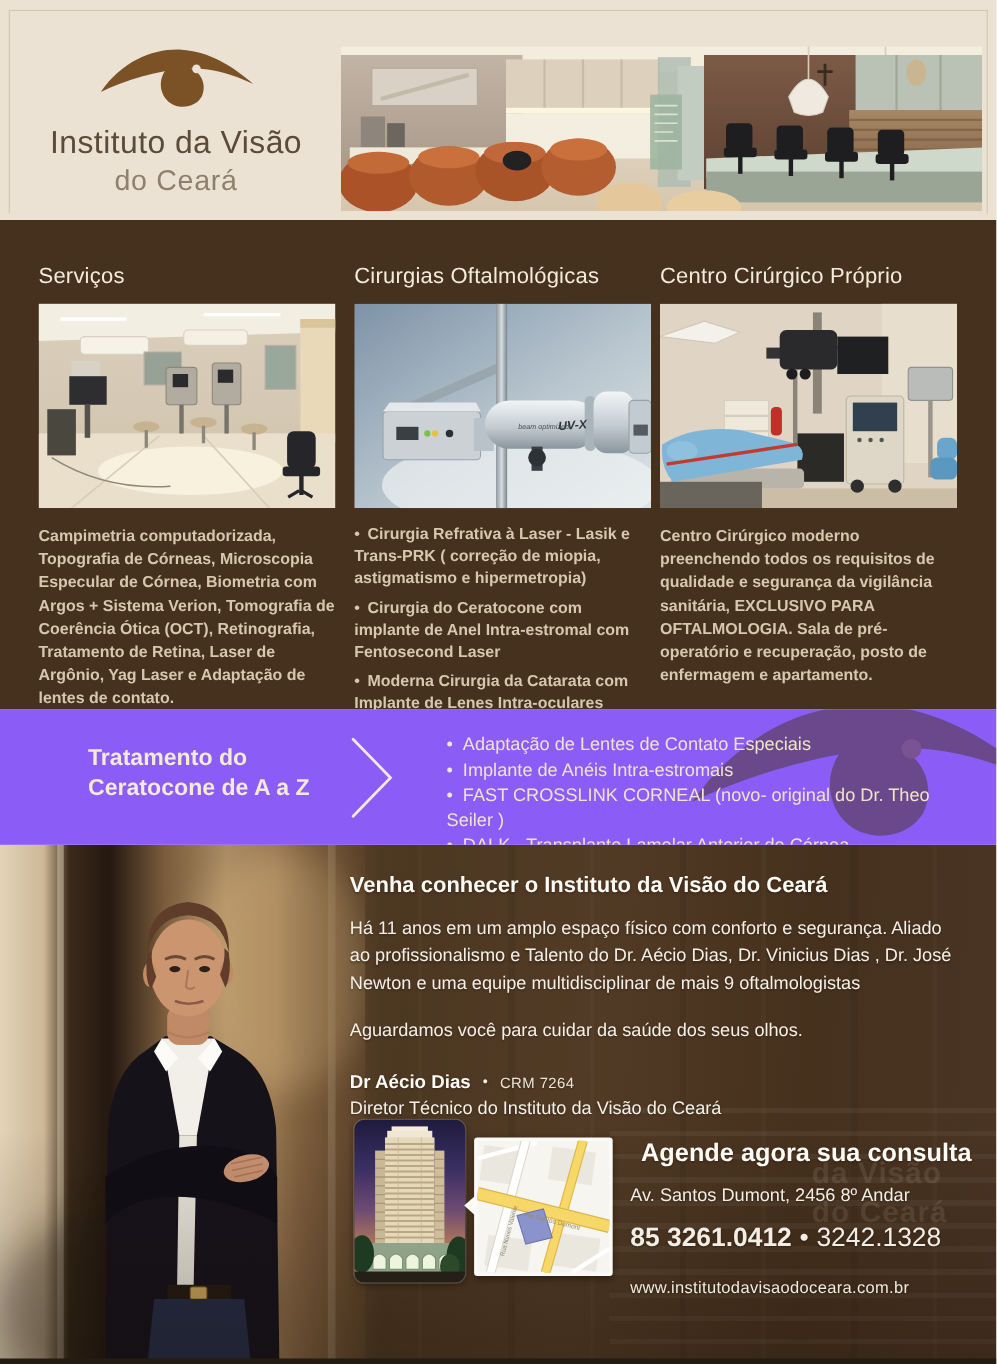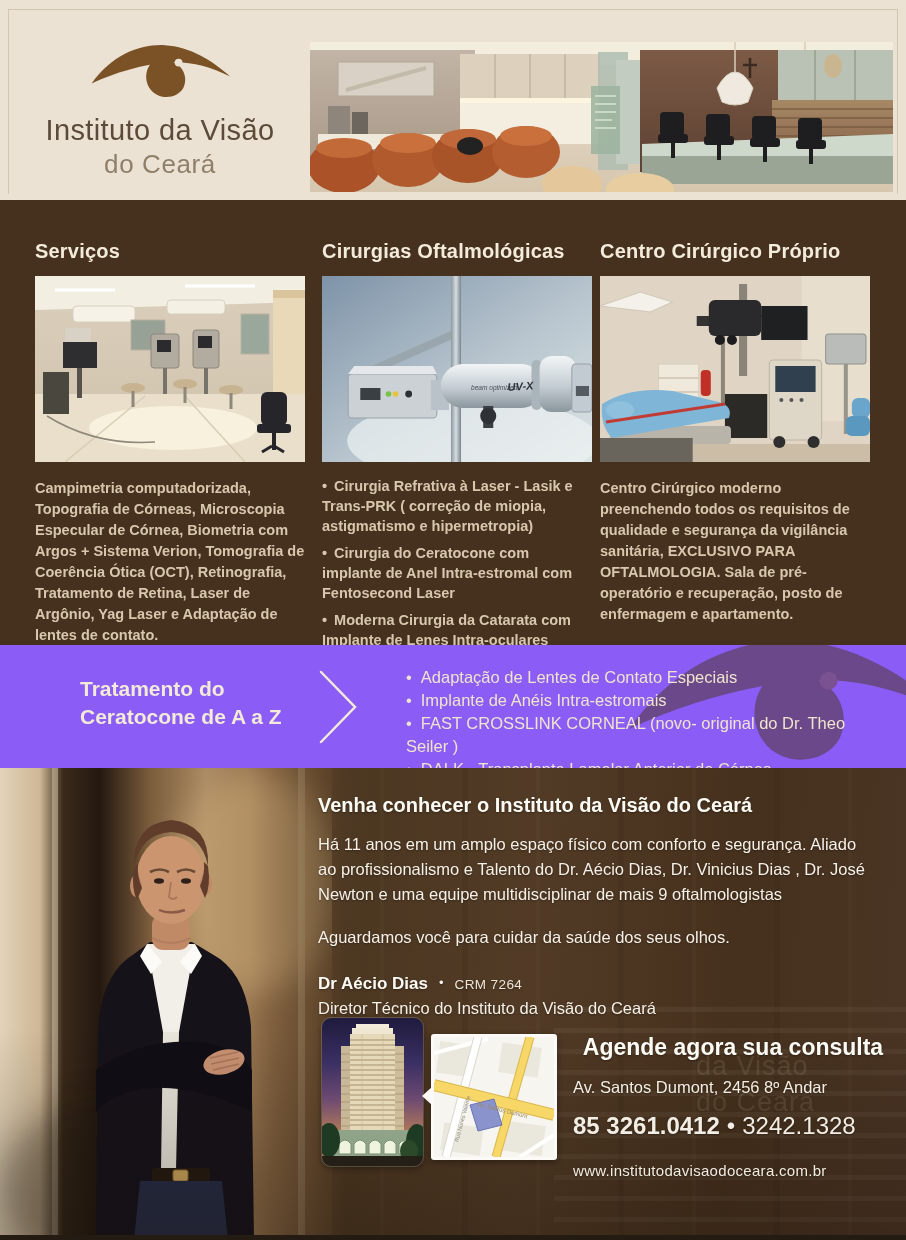--- a/index.html
+++ b/index.html
@@ -15,21 +15,21 @@
   .logo .eye { display:block; margin:0 auto; width:172px; height:66px; }
   .logo-line1 { margin-top:10px; font-size:29px; color:#5c4b3a; letter-spacing:.4px; }
   .logo-line2 { margin-top:2px; font-size:26px; color:#8f7f6b; letter-spacing:.6px; }
   .reception { position:absolute; left:310px; top:42px; width:583px; height:150px; overflow:hidden; }
   .reception svg { display:block; width:100%; height:100%; }
 
   
   .services { position:absolute; left:0; top:200px; width:906px; height:445px; background:#46301e; }
   .col { position:absolute; top:0; width:270px; }
   .col-1 { left:35px; } .col-2 { left:322px; } .col-3 { left:600px; }
-  .col h2 { margin:40px 0 0; font-size:20px; font-weight:bold; color:#f4ecdb; letter-spacing:.2px; }
+  .col h2 { margin:40px 0 0; font-size:20px; font-weight:normal; color:#f4ecdb; letter-spacing:.2px; }
   .col .photo { margin-top:13px; width:270px; height:186px; overflow:hidden; }
   .col .photo svg { display:block; width:100%; height:100%; }
   .col .body { margin:16px 0 0; font-size:14.5px; line-height:21px; font-weight:bold; color:#d8c7ae; }
   .b-list { margin-top:14px; }
   .b-item { margin:0 0 7px; font-size:14.5px; line-height:20px; font-weight:bold; color:#d8c7ae; }
   .b-item::before { content:"•"; padding-right:7px; }
 
   
   .band { position:absolute; left:0; top:645px; width:906px; height:123px; background:#8b5cf6; overflow:hidden; }
   .band .watermark-eye { position:absolute; right:-45px; top:-35px; width:330px; height:180px; opacity:.5; }
@@ -46,21 +46,21 @@
     background:linear-gradient(93deg,#7d5c3a 0%,#8a6848 18%,#6f5234 40%,#7b5a3c 58%,#67492e 80%,#70503a 100%); }
   .bg-stripes { position:absolute; inset:0; opacity:.8;
     background:repeating-linear-gradient(90deg, transparent 0 68px, rgba(250,235,205,.06) 68px 72px, transparent 72px 150px, rgba(30,18,8,.12) 150px 156px); }
   .slats { position:absolute; right:0; bottom:8px; width:352px; height:225px; opacity:.55;
     background:repeating-linear-gradient(180deg, rgba(242,226,198,.22) 0 5px, transparent 5px 21px); }
   .doctor { position:absolute; left:0; top:0; width:332px; height:472px; }
   .shade { position:absolute; inset:0;
     background:linear-gradient(to right, rgba(28,18,8,0) 250px, rgba(28,18,8,.42) 345px, rgba(28,18,8,.45) 100%); }
   .shade2 { position:absolute; inset:0;
     background:linear-gradient(to bottom, rgba(20,12,6,0) 55%, rgba(20,12,6,.28) 100%); }
-  .glass-watermark { position:absolute; left:696px; top:280px; font-size:27px; font-weight:normal;
+  .glass-watermark { position:absolute; left:738px; top:280px; font-size:27px; font-weight:bold;
     line-height:36px; color:rgba(242,232,216,.10); letter-spacing:1px; }
   .invite-text { position:absolute; left:318px; top:26px; width:560px; color:#f5f1e9;
     text-shadow:0 1px 2px rgba(20,10,4,.4); }
   .invite-text h4 { margin:0; font-size:20px; font-weight:bold; color:#fdfbf6; }
   .invite-text .para { margin:15px 0 0; width:548px; font-size:16.5px; line-height:25px; }
   .invite-text .tagline { margin:21px 0 0; font-size:16.5px; }
   .doctor-line { margin:27px 0 0; font-size:17px; }
   .doctor-line strong { font-weight:bold; color:#fdfbf6; }
   .doctor-line .sep { margin:0 11px; font-size:13px; vertical-align:2px; }
   .doctor-line .crm { font-size:13.5px; color:#ece6da; letter-spacing:.4px; }

